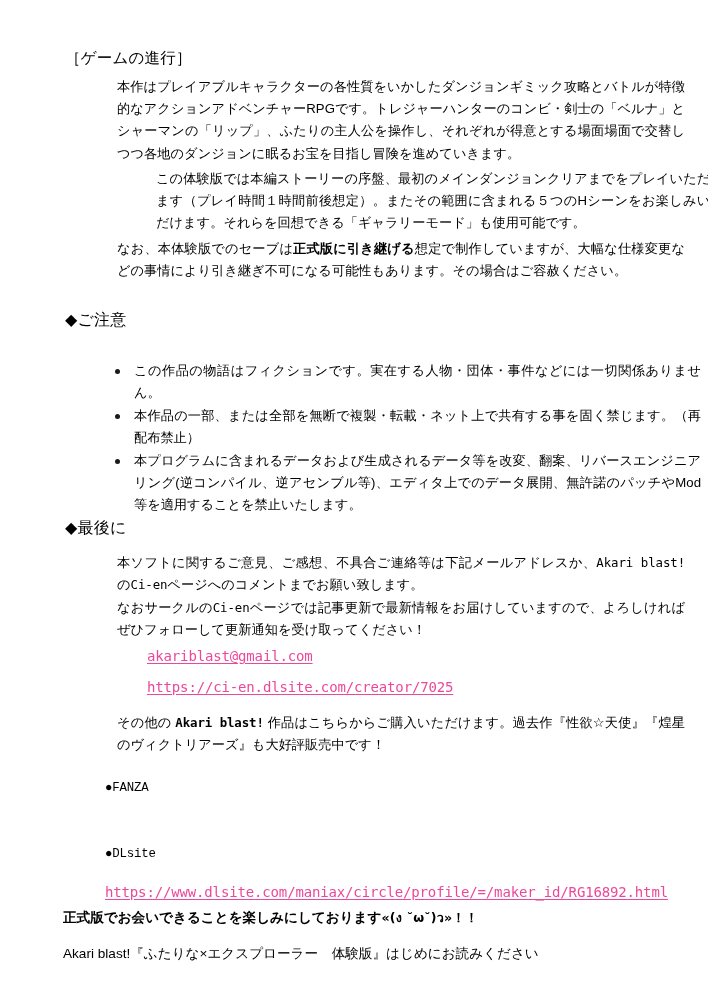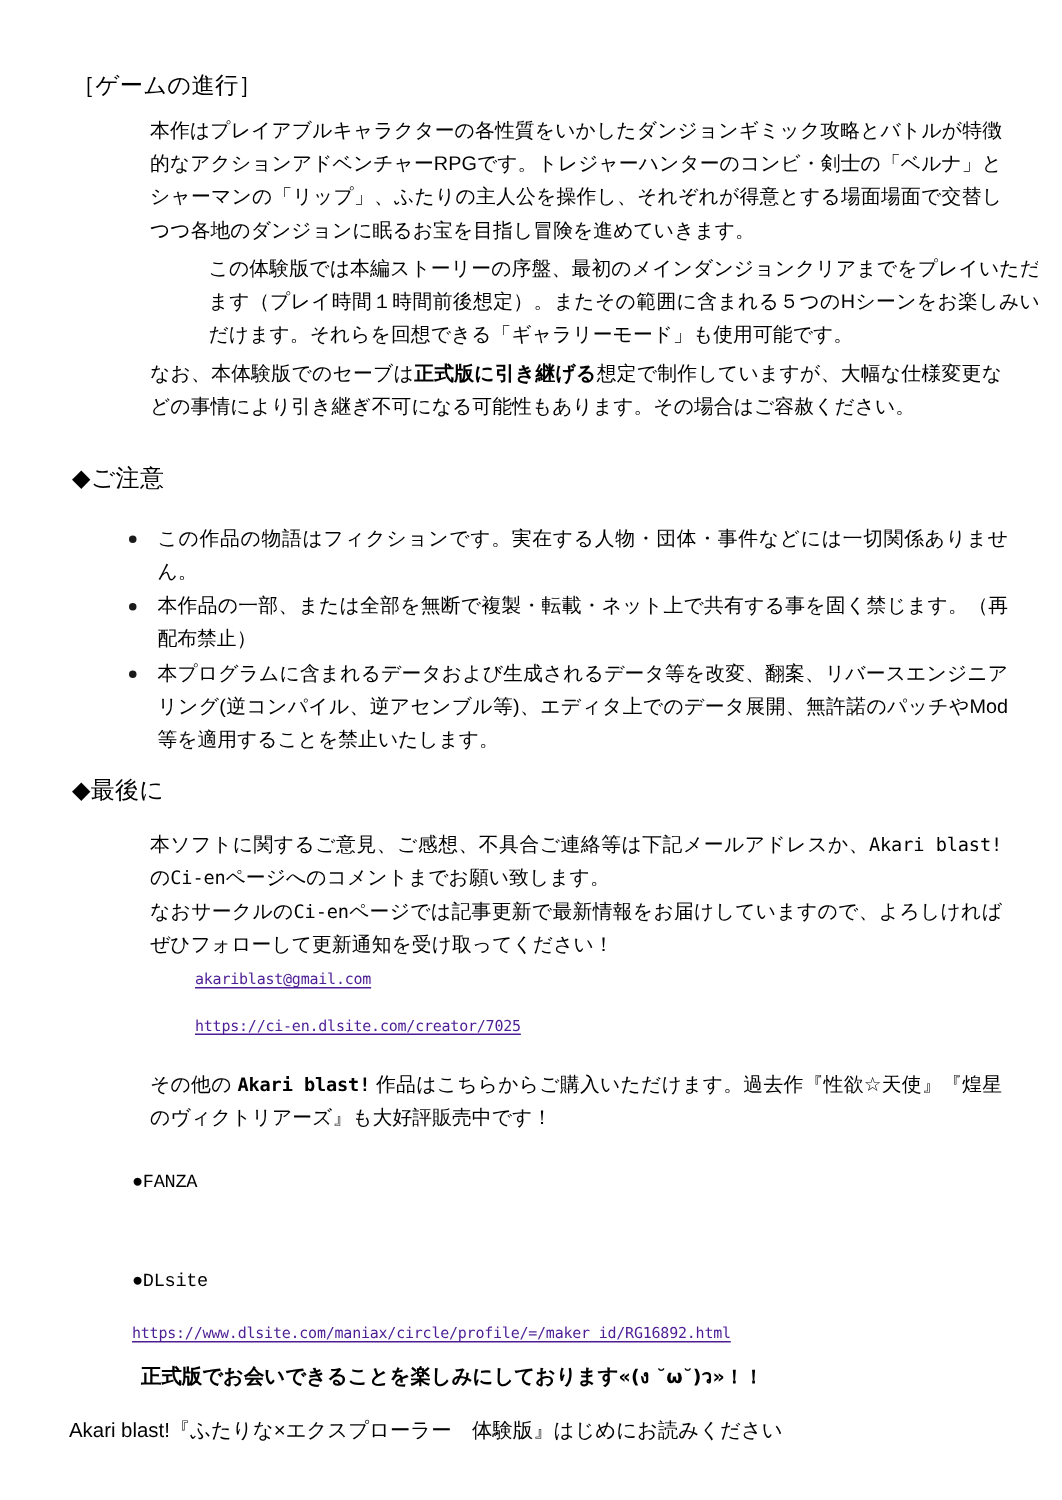--- a/index.html
+++ b/index.html
@@ -10,21 +10,21 @@
   body {
     width: 708px;
     height: 1000px;
     position: relative;
     font-family: "Liberation Sans", "DejaVu Sans", sans-serif;
     color: #000000;
     -webkit-font-smoothing: antialiased;
   }
   .page {
     position: absolute;
-    left: 0; top: 0;
+    left: 17px; top: 0;
     width: 692px;
     height: 1000px;
     overflow: hidden;
   }
 
   
   .sec-head {
     position: absolute;
     font-size: 15.5px;
     line-height: 20px;
@@ -45,21 +45,21 @@
   .mono {
     font-family: "DejaVu Sans Mono", "Liberation Mono", monospace;
     font-size: 12.4px;
     letter-spacing: -0.1px;
   }
   .b { font-weight: bold; }
 
   
   .bullets {
     position: absolute;
-    margin: 4px;
+    margin: 16px;
     padding: 0;
     list-style: none;
     font-size: 13.2px;
     line-height: 22.2px;
   }
   .bullets li {
     position: relative;
     padding-left: 21px;
     margin: 0 0 0.5px 0;
     text-align: justify;
@@ -73,23 +73,23 @@
     width: 5px;
     height: 5px;
     background: #1a1a1a;
     border-radius: 50%;
   }
 
   
   .link {
     position: absolute;
     font-family: "DejaVu Sans Mono", "Liberation Mono", monospace;
-    font-size: 10px;
+    font-size: 14px;
     letter-spacing: -0.15px;
-    color: #4c1d95;
+    color: #ec4899;
     text-decoration: underline;
     text-underline-offset: 2px;
     white-space: nowrap;
     cursor: pointer;
   }
 
   .storelabel {
     position: absolute;
     font-family: Liberation Mono, monospace;
     font-size: 12.4px;
@@ -143,17 +143,17 @@
 
   <div class="para" style="left:100px; top:712px; width:568px;"><span>その他の </span><span class="mono b">Akari blast!</span><span> 作品はこちらからご購入いただけます。過去作『性欲☆天使』『煌星のヴィクトリアーズ』も大好評販売中です！</span></div>
 
   <div class="storelabel" style="left:88px; top:781px;">●FANZA</div>
 
 
   <div class="storelabel" style="left:88px; top:847px;">●DLsite</div>
 
   <a class="link" style="left:88px; top:884px;" href="#">https://www.dlsite.com/maniax/circle/profile/=/maker_id/RG16892.html</a>
 
-  <div class="footline bold" style="left:46px; top:908px;margin-left:48px;"><span>正式版でお会いできることを楽しみにしております</span><span class="kao">«(ง ˘ω˘)ว»！！</span></div>
+  <div class="footline bold" style="left:46px; top:908px;"><span>正式版でお会いできることを楽しみにしております</span><span class="kao">«(ง ˘ω˘)ว»！！</span></div>
 
   <div class="footline" style="left:46px; top:944px;">Akari blast!『ふたりな×エクスプローラー　体験版』はじめにお読みください</div>
 
 </div>
 
 </body></html>

